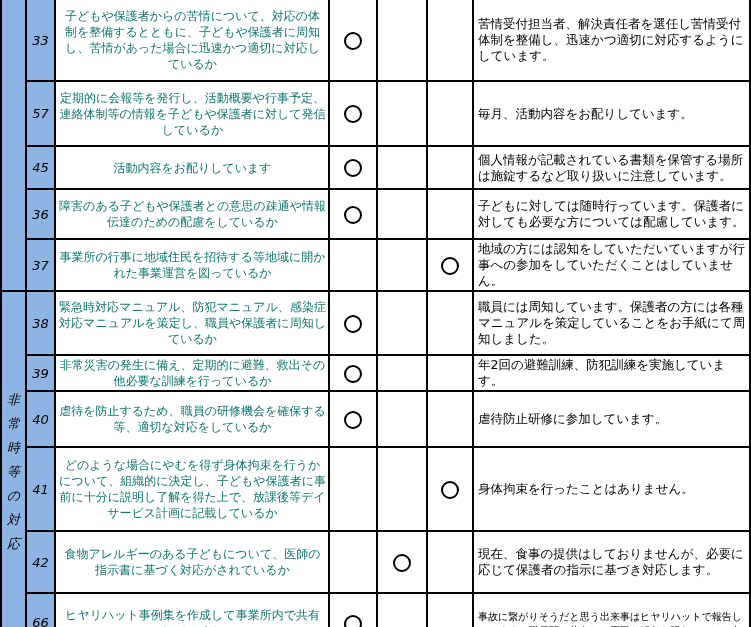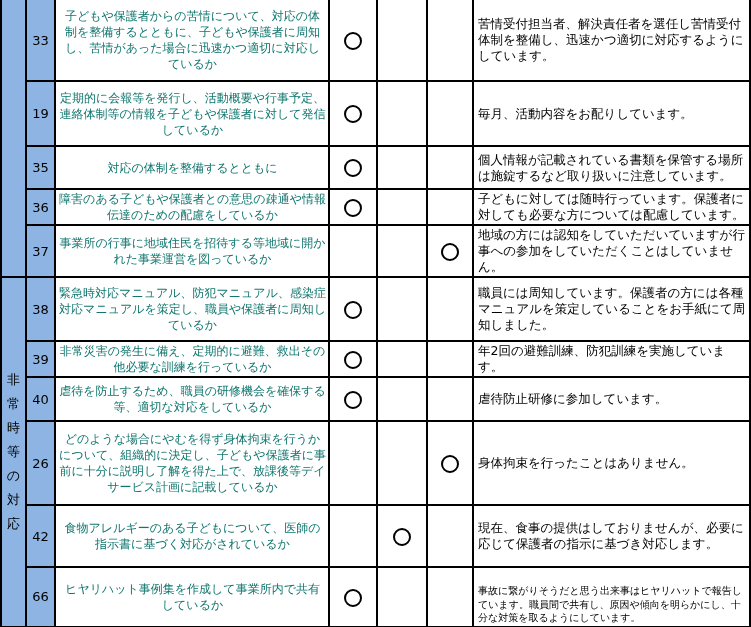--- a/index.html
+++ b/index.html
@@ -24,20 +24,21 @@
     padding: 0;
     vertical-align: middle;
     overflow: hidden;
   }
   
   table.eval tr:first-child td {
     border-top: 0;
   }
   td.cat, td.num {
     background: #8DB4E2;
+    font-style: italic;
   }
   td.num {
     text-align: center;
     font-size: 13px;
     color: #000;
   }
   td.cat .vtext {
     width: 15px;
     margin: 16px auto;
     font-size: 13px;
@@ -100,44 +101,44 @@
           <div class="qt">子どもや保護者からの苦情について、対応の体制を整備するとともに、子どもや保護者に周知し、苦情があった場合に迅速かつ適切に対応しているか</div>
         </td>
       <td class="mk"><span class="mark"></span></td>
       <td class="mk"></td>
       <td class="mk"></td>
       <td class="cm">
           <div class="ct">苦情受付担当者、解決責任者を選任し苦情受付体制を整備し、迅速かつ適切に対応するようにしています。</div>
         </td>
     </tr>
     <tr style="height:65px">
-      <td class="num">19</td>
+      <td class="num">57</td>
       <td class="q">
           <div class="qt">定期的に会報等を発行し、活動概要や行事予定、連絡体制等の情報を子どもや保護者に対して発信しているか</div>
         </td>
       <td class="mk"><span class="mark"></span></td>
       <td class="mk"></td>
       <td class="mk"></td>
       <td class="cm">
           <div class="ct">毎月、活動内容をお配りしています。</div>
         </td>
     </tr>
     <tr style="height:43px">
-      <td class="num">35</td>
-      <td class="q">
-          <div class="qt">対応の体制を整備するとともに</div>
+      <td class="num">45</td>
+      <td class="q">
+          <div class="qt">活動内容をお配りしています</div>
         </td>
       <td class="mk"><span class="mark"></span></td>
       <td class="mk"></td>
       <td class="mk"></td>
       <td class="cm">
           <div class="ct">個人情報が記載されている書類を保管する場所は施錠するなど取り扱いに注意しています。</div>
         </td>
     </tr>
-    <tr style="height:36px">
+    <tr style="height:50px">
       <td class="num">36</td>
       <td class="q">
           <div class="qt">障害のある子どもや保護者との意思の疎通や情報伝達のための配慮をしているか</div>
         </td>
       <td class="mk"><span class="mark"></span></td>
       <td class="mk"></td>
       <td class="mk"></td>
       <td class="cm">
           <div class="ct">子どもに対しては随時行っています。保護者に対しても必要な方については配慮しています。</div>
         </td>
@@ -174,34 +175,34 @@
       <td class="q">
           <div class="qt">非常災害の発生に備え、定期的に避難、救出その他必要な訓練を行っているか</div>
         </td>
       <td class="mk"><span class="mark"></span></td>
       <td class="mk"></td>
       <td class="mk"></td>
       <td class="cm">
           <div class="ct">年2回の避難訓練、防犯訓練を実施しています。</div>
         </td>
     </tr>
-    <tr style="height:44px">
+    <tr style="height:56px">
       <td class="num">40</td>
       <td class="q">
           <div class="qt">虐待を防止するため、職員の研修機会を確保する等、適切な対応をしているか</div>
         </td>
       <td class="mk"><span class="mark"></span></td>
       <td class="mk"></td>
       <td class="mk"></td>
       <td class="cm">
           <div class="ct">虐待防止研修に参加しています。</div>
         </td>
     </tr>
     <tr style="height:84px">
-      <td class="num">26</td>
+      <td class="num">41</td>
       <td class="q">
           <div class="qt">どのような場合にやむを得ず身体拘束を行うかについて、組織的に決定し、子どもや保護者に事前に十分に説明し了解を得た上で、放課後等デイサービス計画に記載しているか</div>
         </td>
       <td class="mk"></td>
       <td class="mk"></td>
       <td class="mk"><span class="mark"></span></td>
       <td class="cm">
           <div class="ct">身体拘束を行ったことはありません。</div>
         </td>
     </tr>

